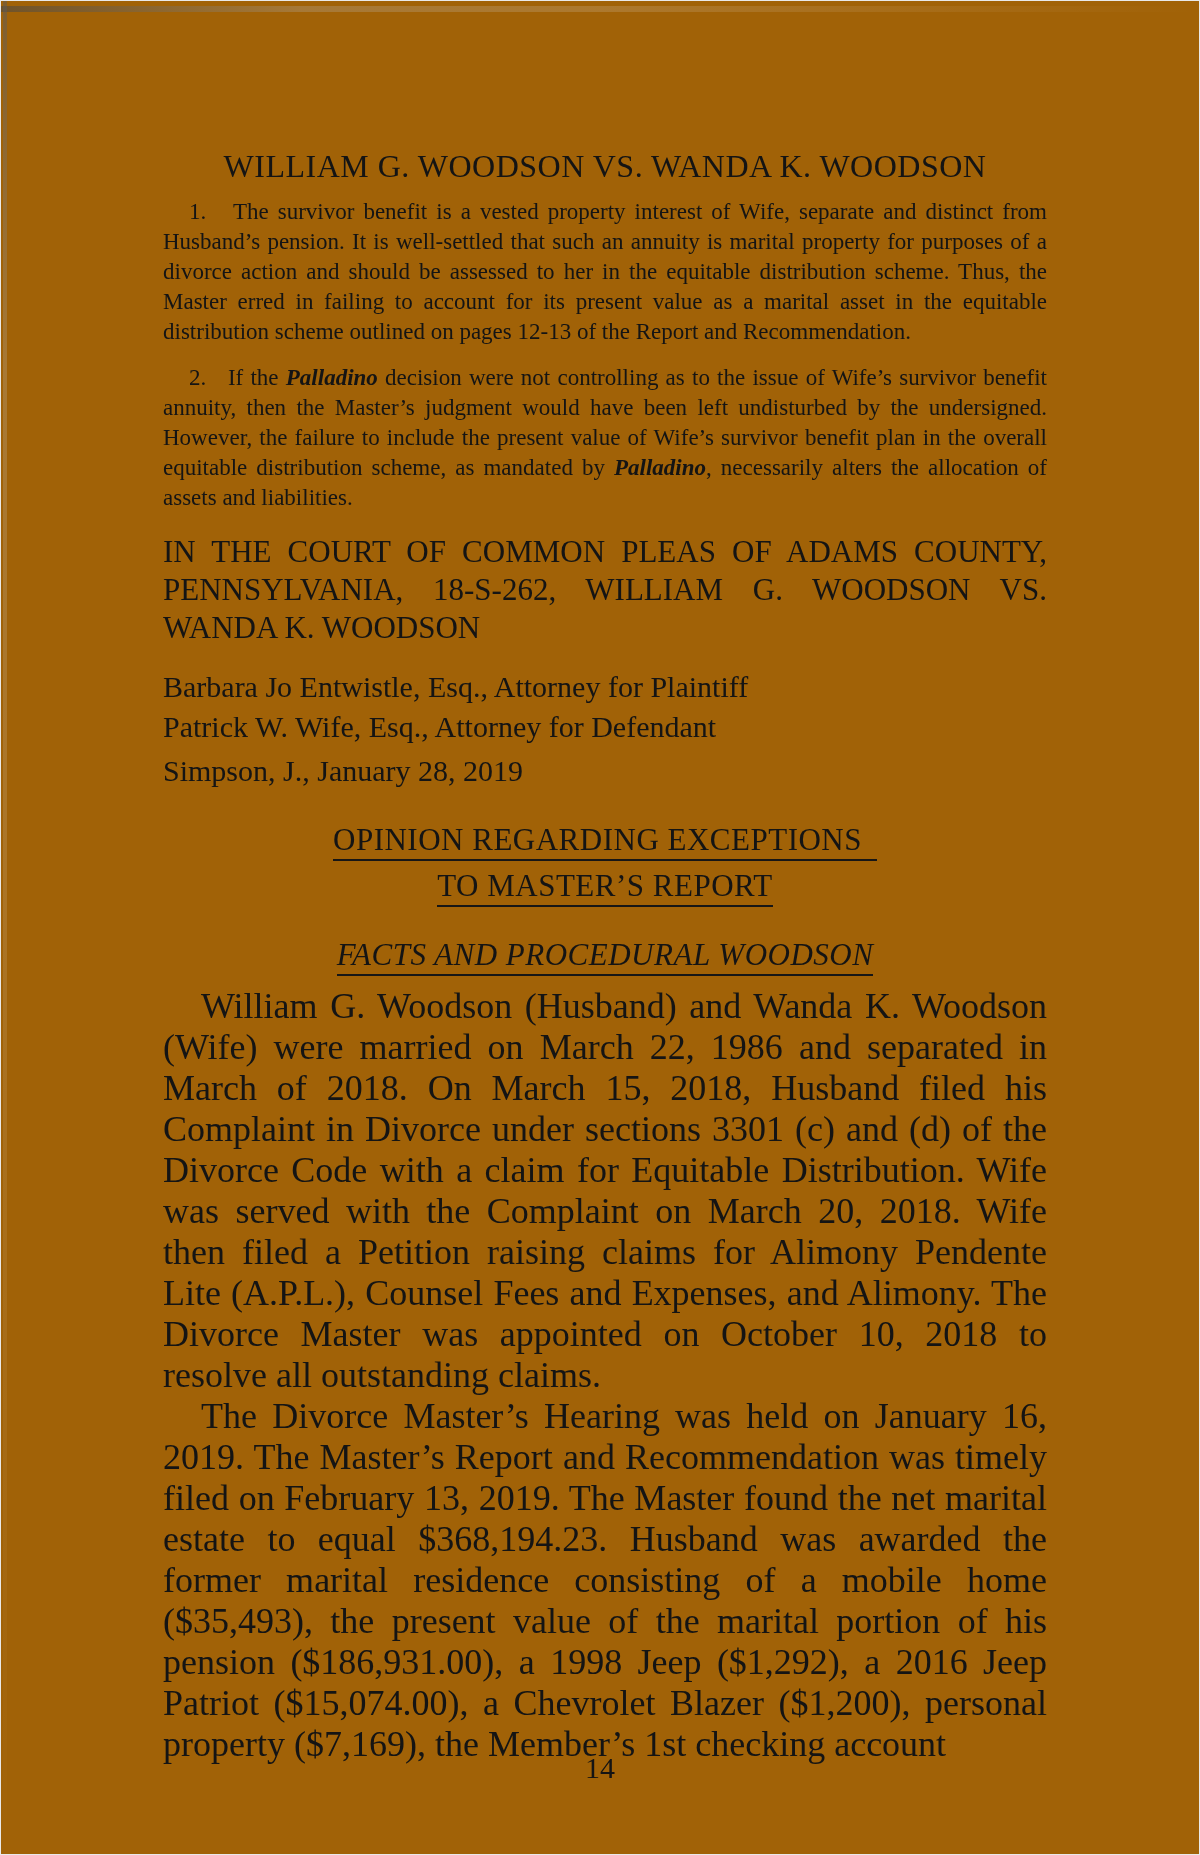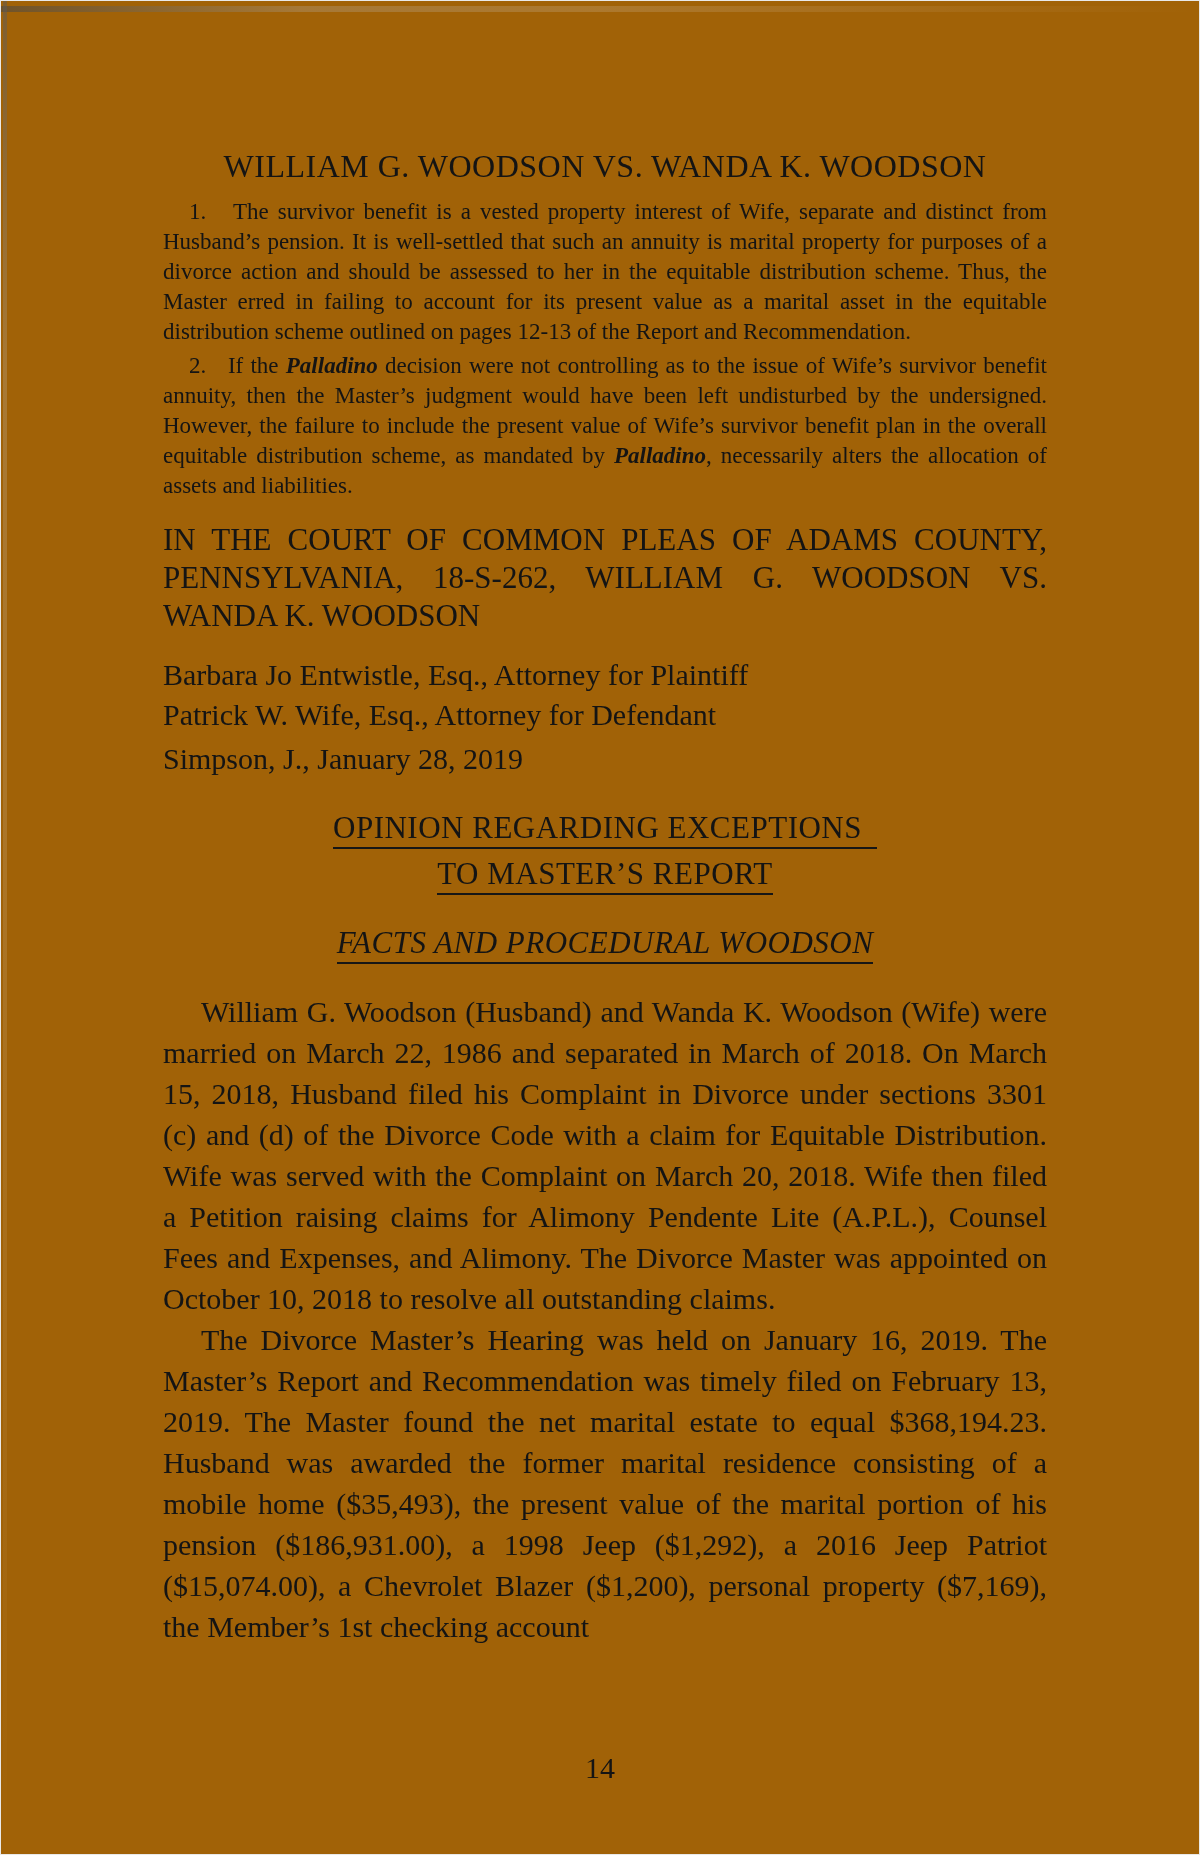--- a/index.html
+++ b/index.html
@@ -35,21 +35,21 @@
     text-align: center;
     letter-spacing: 0.5px;
   }
   .exc {
     margin: 12px 0 0 0;
     font-size: 23px;
     line-height: 30px;
     text-align: justify;
     text-indent: 26px;
   }
-  .exc + .exc { margin-top: 4px; }
+  .exc + .exc { margin-top: 16px; }
   .cite { font-weight: bold; font-style: italic; }
   .court {
     margin: 20px 0 0 0;
     font-size: 31px;
     line-height: 38px;
     text-align: justify;
   }
   .counsel { margin-top: 20px; }
   .counsel p {
     margin: 0;
@@ -74,22 +74,22 @@
   .facts-head {
     margin: 26px 0 0 0;
     font-weight: normal;
     font-style: italic;
     font-size: 31px;
     line-height: 40px;
     text-align: center;
     letter-spacing: 0.5px;
   }
   .body-para {
-    margin: 28px 0 0 0;
-    font-size: 30px;
+    margin: 11px 0 0 0;
+    font-size: 36px;
     line-height: 41px;
     text-align: justify;
     text-indent: 38px;
   }
   .body-para + .body-para { margin-top: 0; }
   .page-number {
     position: absolute;
     top: 1750px;
     left: 0;
     width: 100%;

